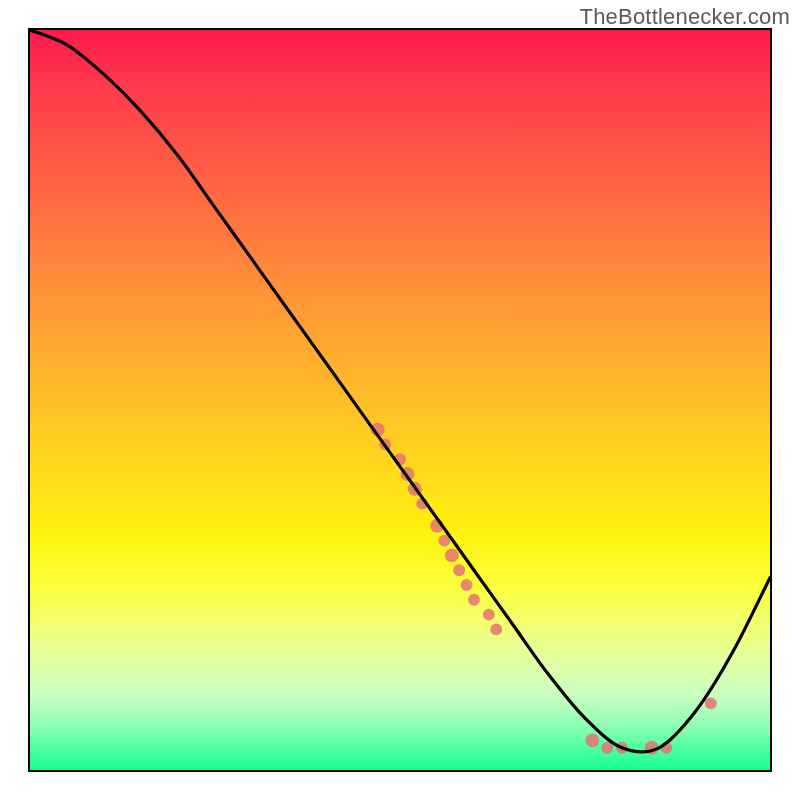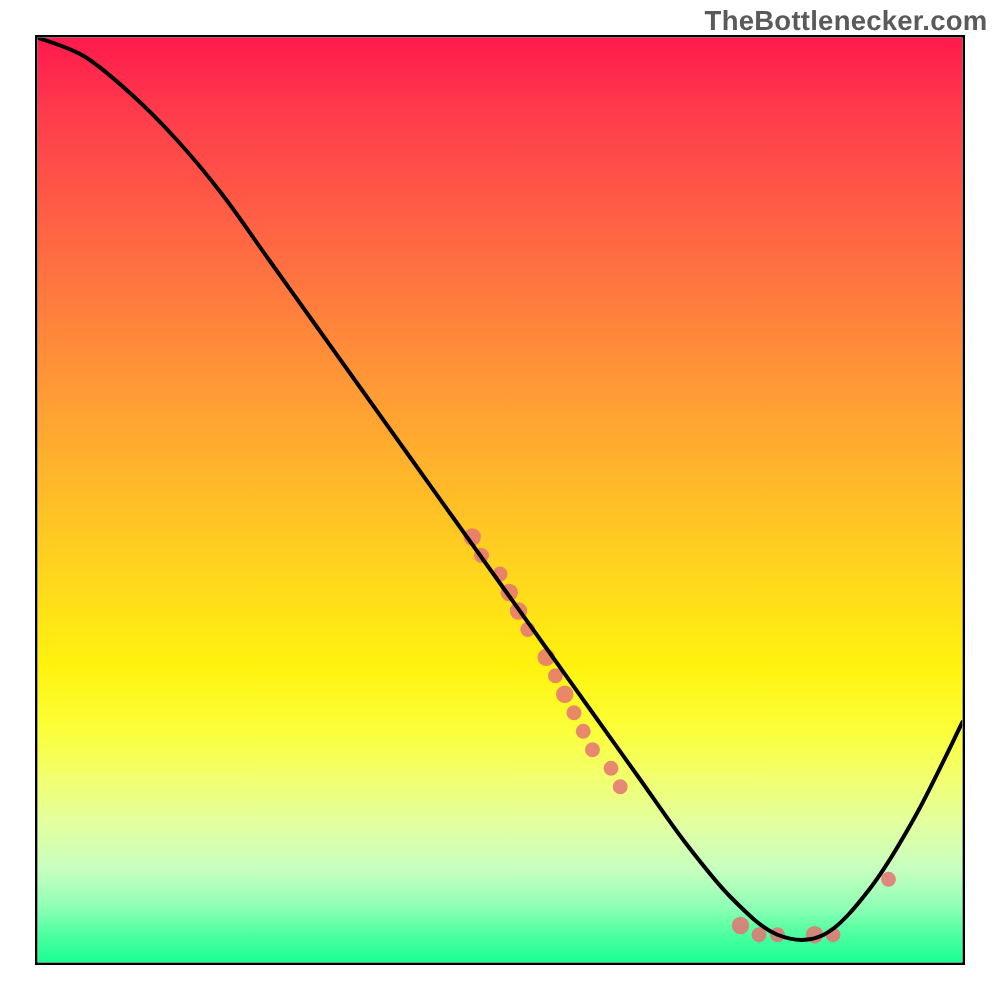--- a/index.html
+++ b/index.html
@@ -53,21 +53,21 @@
     position: absolute;
     inset: 0;
     width: 100%;
     height: 100%;
   }
   .watermark {
     position: absolute;
     top: 4px;
     right: 10px;
     font-size: 22px;
-    font-weight: 700;
+    font-weight: 400;
     color: #5a5a5a;
     letter-spacing: 0.2px;
     user-select: none;
   }
 </style>
 </head>
 <body>
 
 <div class="frame">
   <div class="watermark">TheBottlenecker.com</div>

